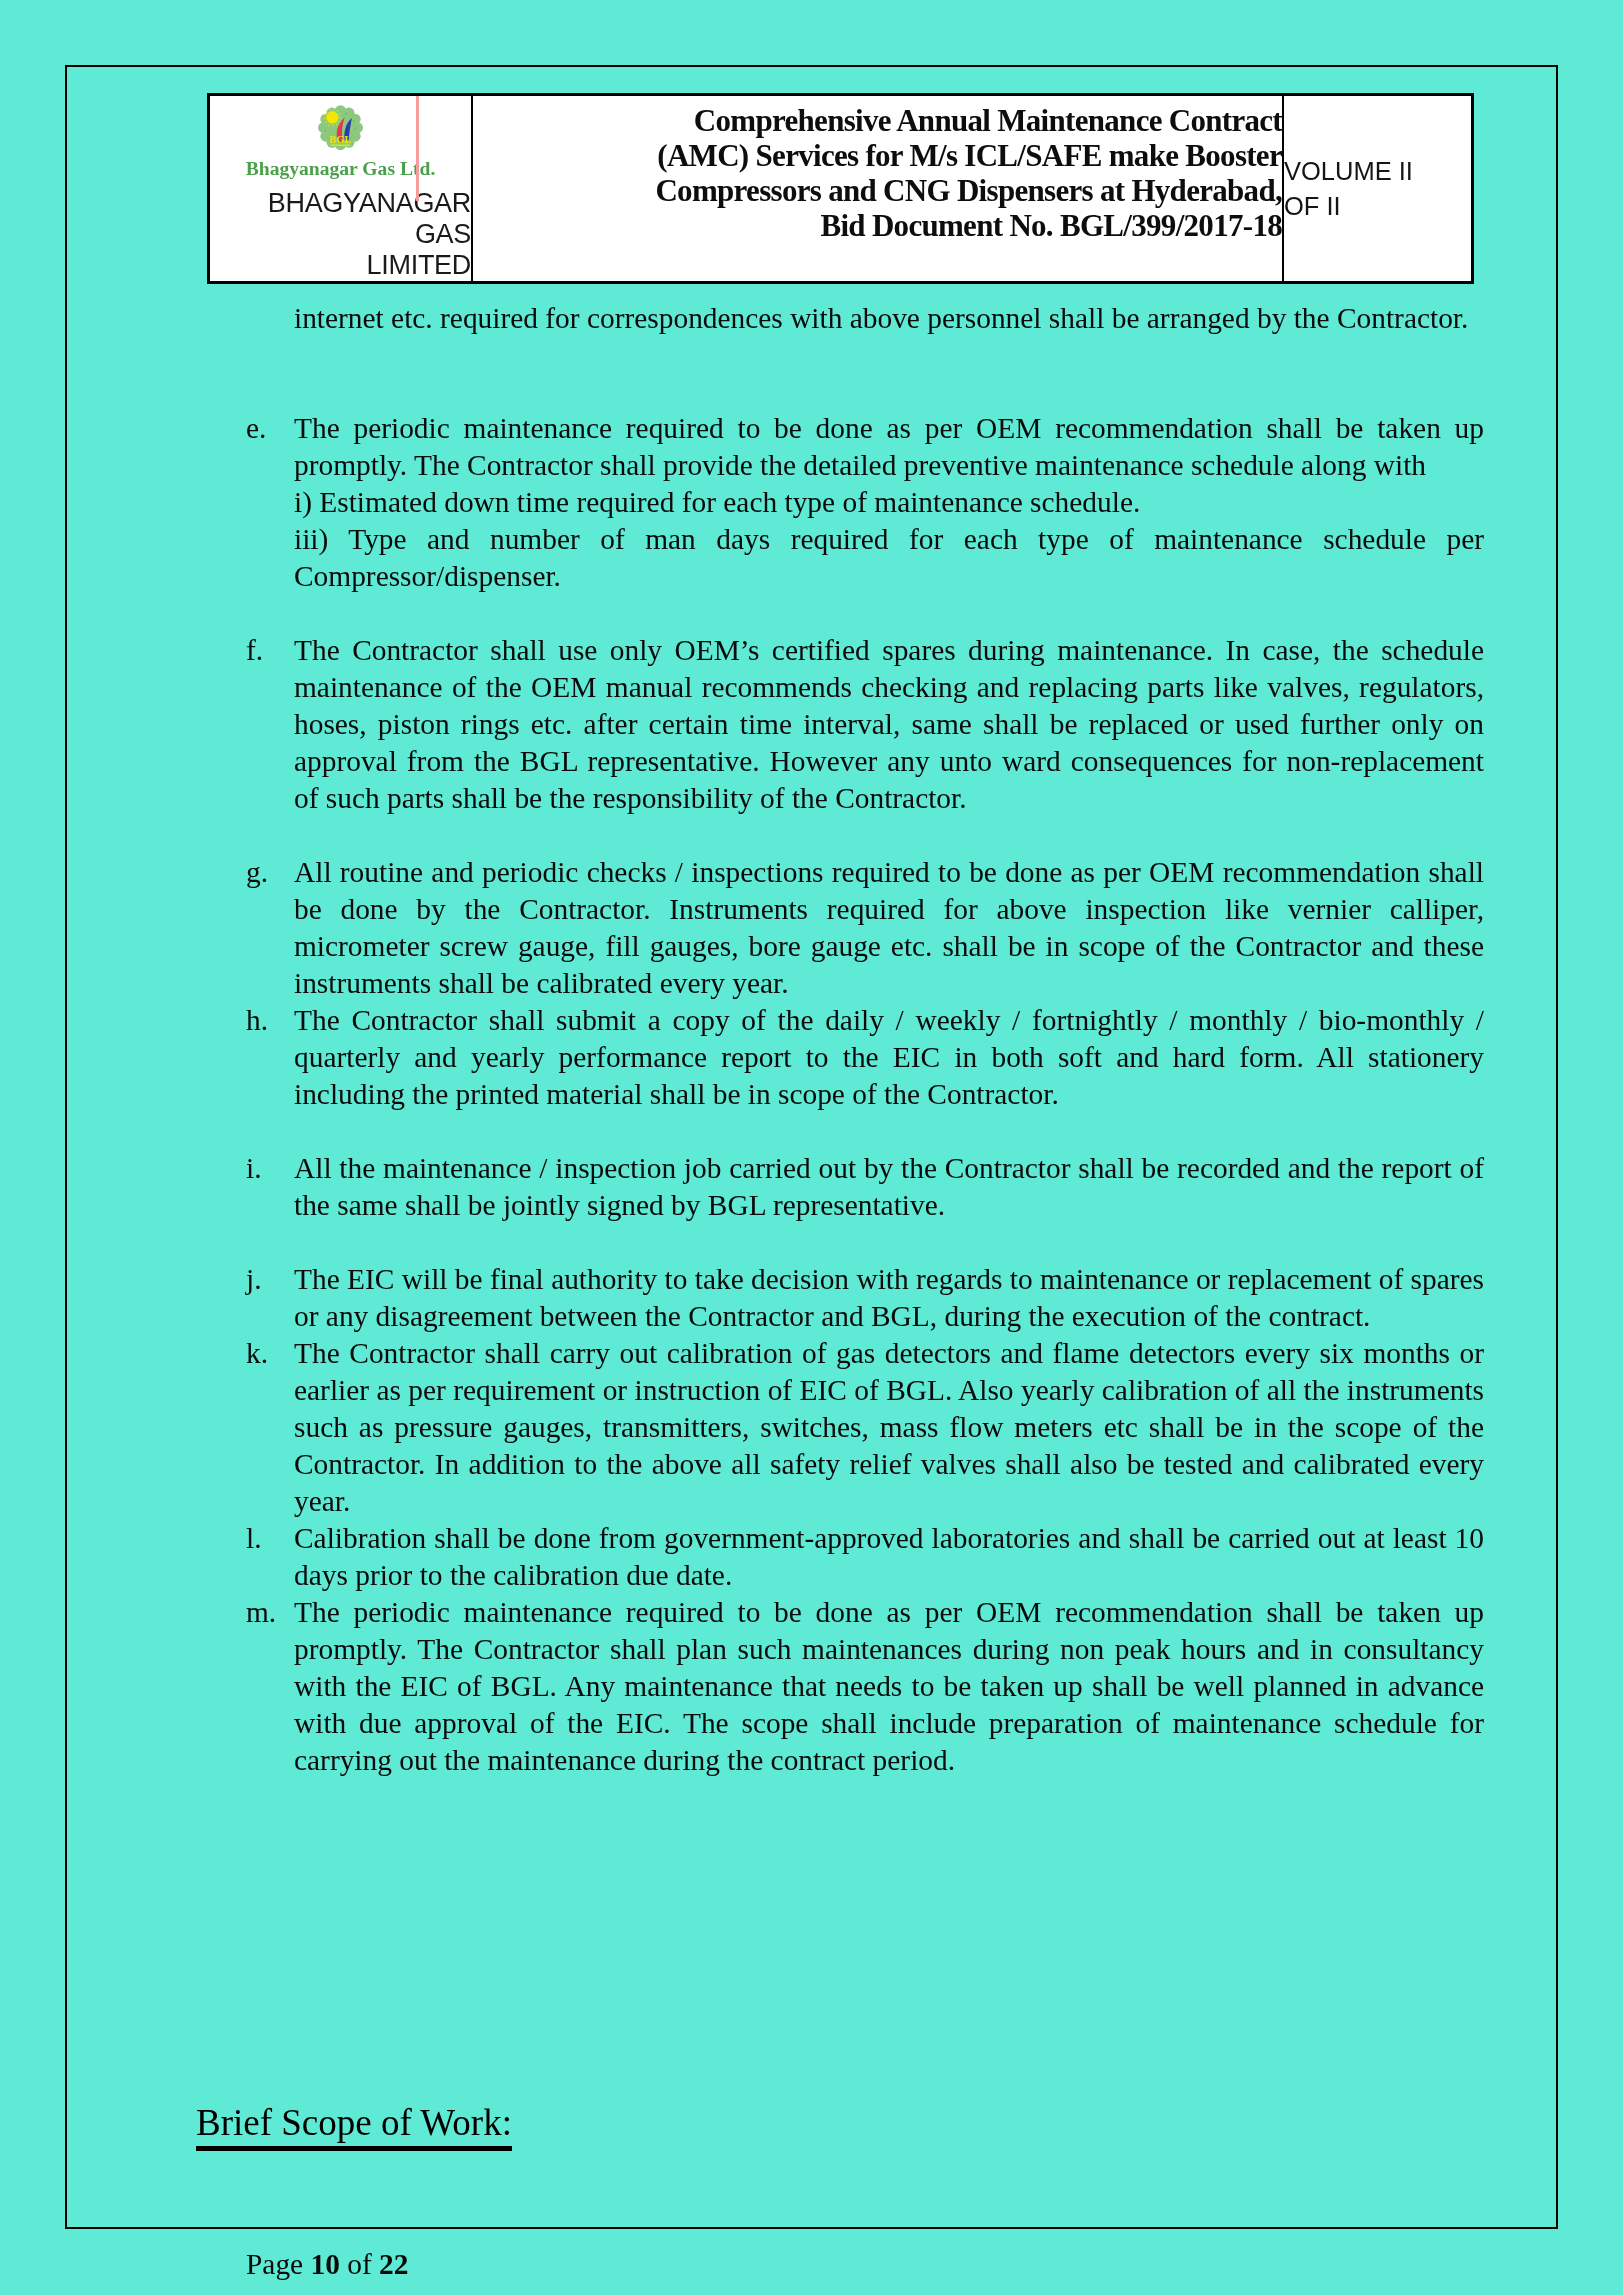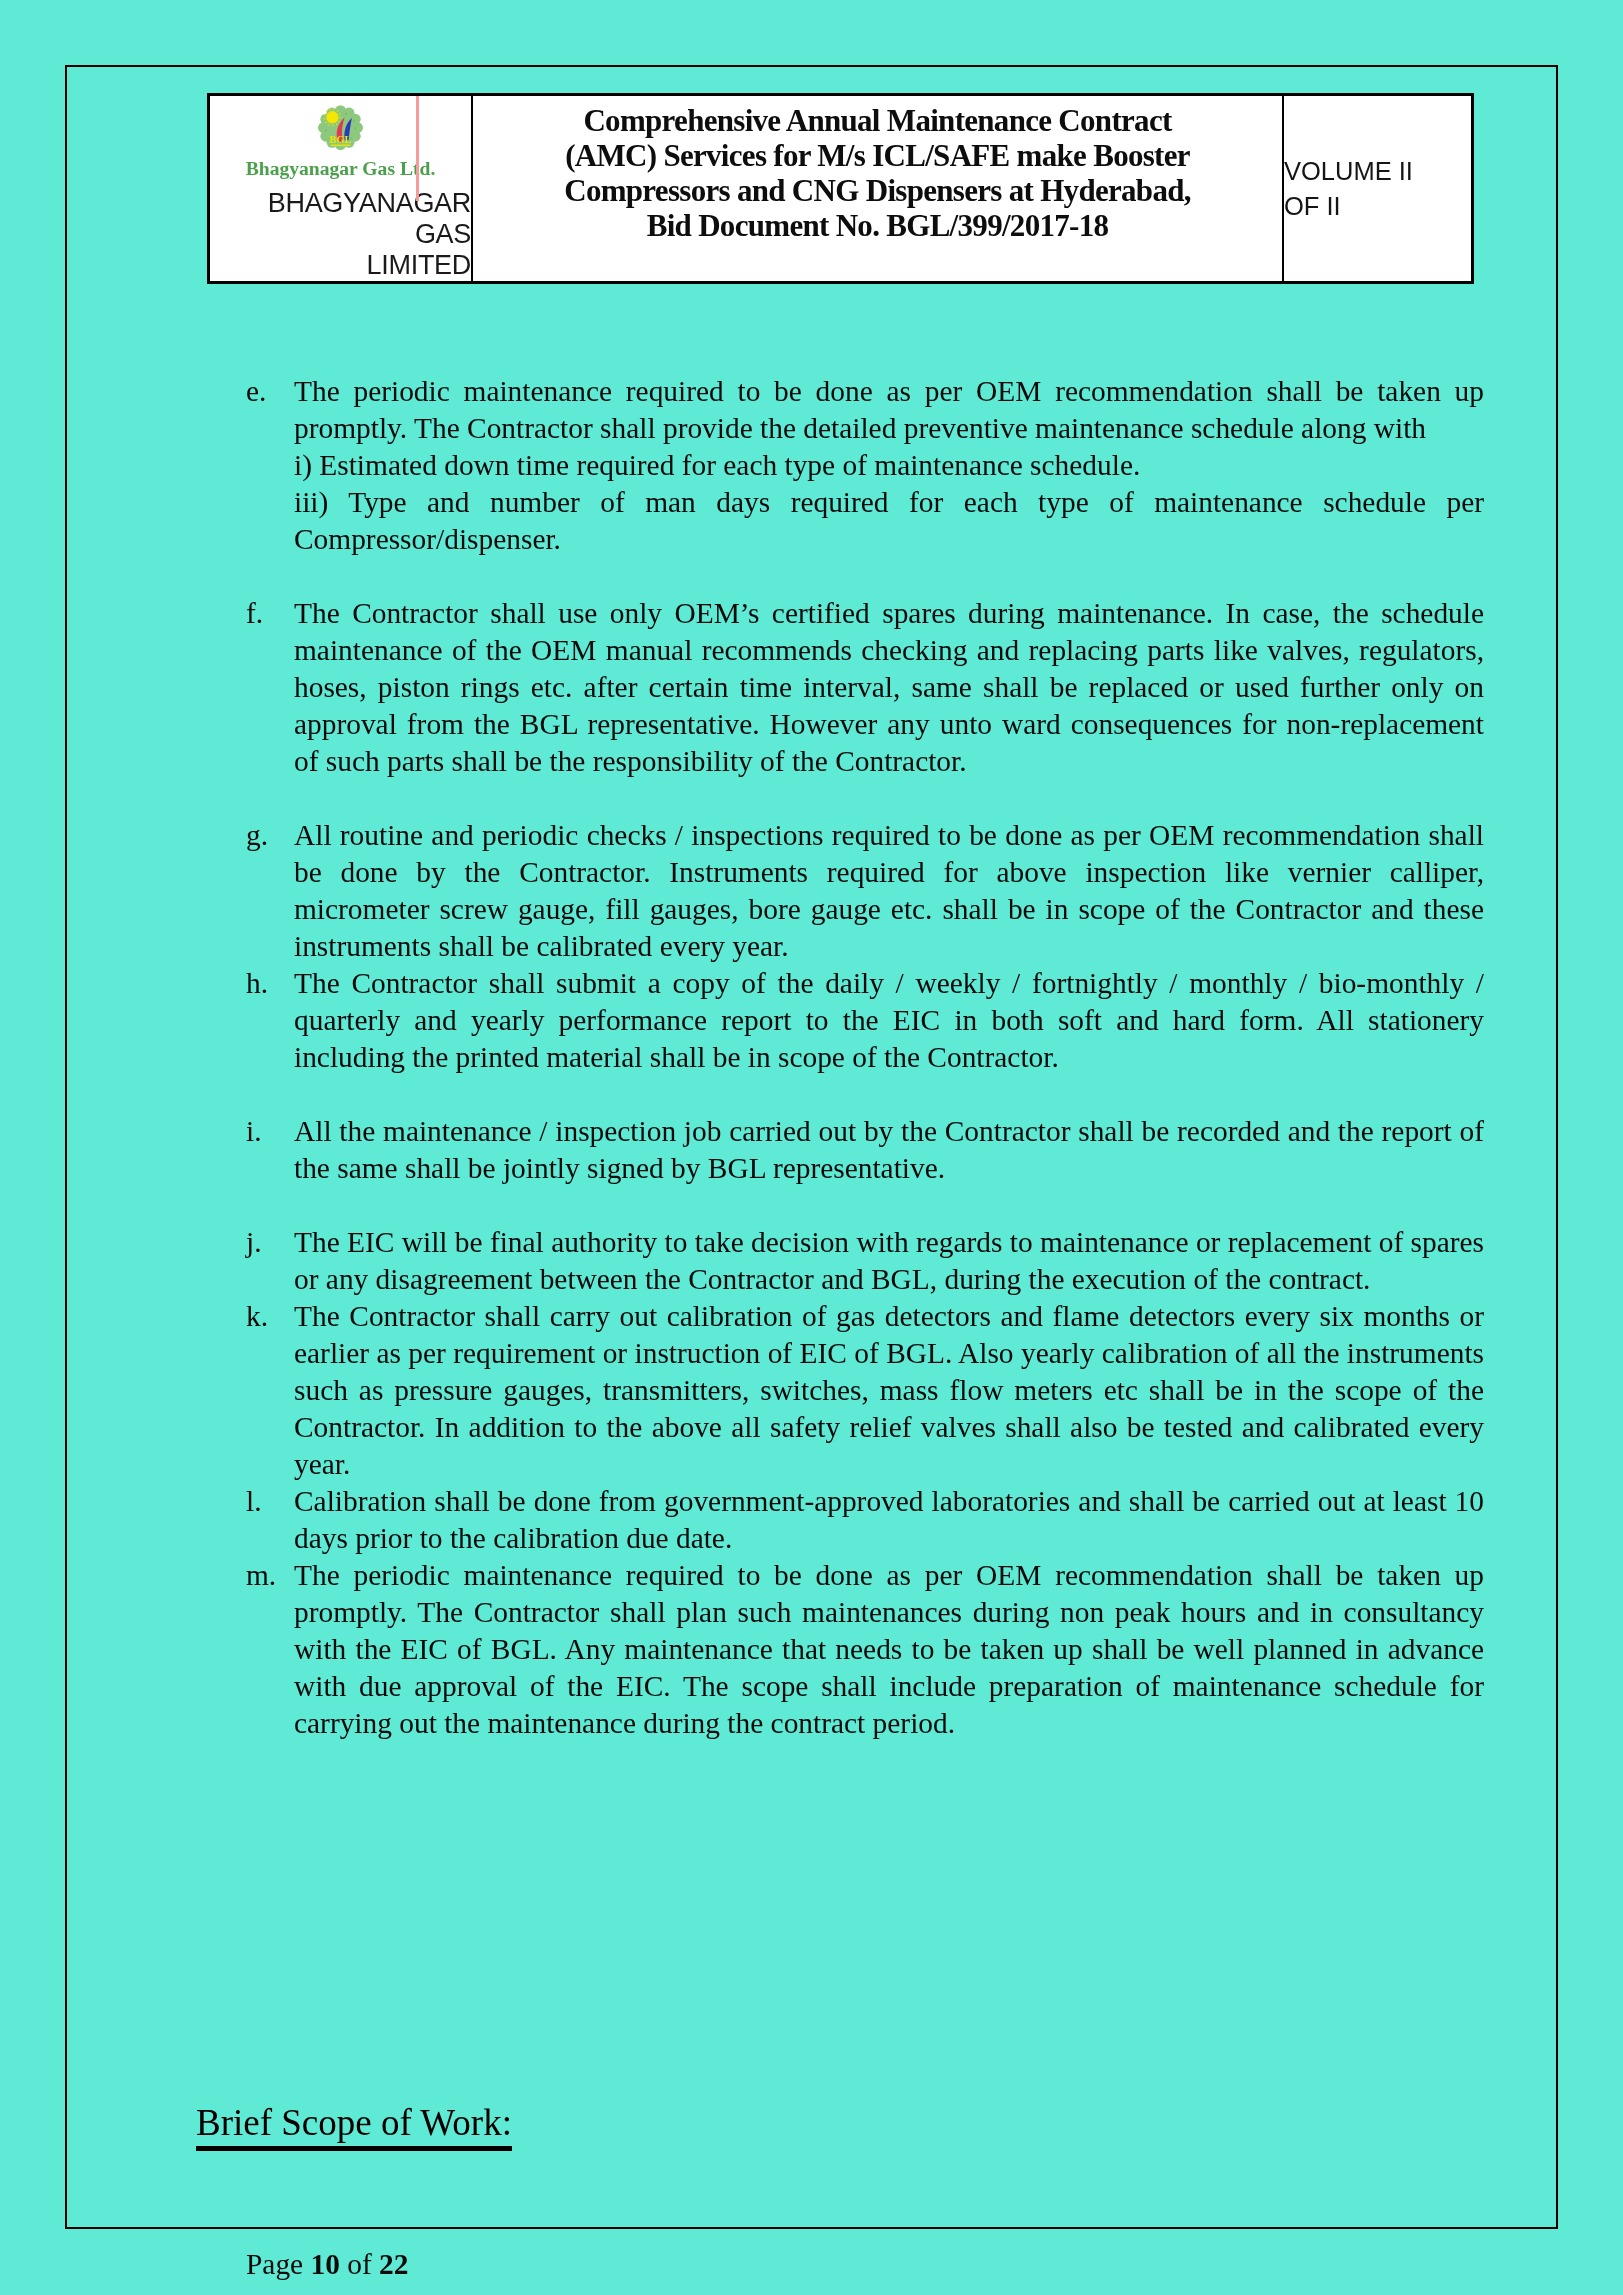--- a/index.html
+++ b/index.html
@@ -11,21 +11,21 @@
   .outer-border { position: absolute; left: 65px; top: 65px; width: 1493px; height: 2164px; border: 2.6px solid #000; }
 
   
   .header-table { position: absolute; left: 207px; top: 93px; width: 1267px; height: 191px; border: 3.3px solid #000; display: flex; background: #fff; }
   .logo-cell { width: 263px; border-right: 2.6px solid #000; position: relative; display: flex; flex-direction: column; align-items: center; padding-top: 5.2px; }
   .logo-divider { position: absolute; left: 206px; top: 0; width: 2.6px; height: 105px; background: #f59c9c; }
   .logo-svg { width: 111px; height: 116px; display: block; }
   .logo-caption { font-family: "Liberation Serif", serif; font-weight: bold; color: #4ba04b; font-size: 19.6px; line-height: 21px; margin-top: -1.3px; }
   .company-name { margin-top: 9.2px; text-align: right; font-family: "Liberation Sans", sans-serif; font-size: 27px; line-height: 31px; color: #1a1a1a; letter-spacing: -0.3px; padding-left: 13px; }
 
-  .title-cell { flex: 1; border-right: 2.6px solid #000; text-align: center; padding-top: 6.5px; }
+  .title-cell { flex: 1; border-right: 2.6px solid #000; text-align: right; padding-top: 6.5px; }
   .title-line { font-weight: bold; font-size: 31px; line-height: 35px; letter-spacing: -0.7px; color: #0d0d0d; }
 
   .volume-cell { width: 187px; display: flex; flex-direction: column; justify-content: center; font-family: "Liberation Sans", sans-serif; font-size: 25.5px; line-height: 35px; color: #151515; }
 
   
   .doc-body { position: absolute; left: 246px; top: 300px; width: 1238px; font-size: 29.4px; line-height: 37px; color: #0b0b0b; }
   .intro-par { margin-left: 48px; text-align: justify; }
   .list-item { display: flex; }
   .gap-1 { margin-top: 37px; }
   .gap-2 { margin-top: 73px; }
@@ -89,20 +89,21 @@
     </div>
 
     <div class="volume-cell">
       <div>VOLUME II</div>
       <div>OF II</div>
     </div>
   </div>
 
   <div class="doc-body">
 
+    <div class="intro-par">internet etc. required for correspondences with above personnel shall be arranged by the Contractor.</div>
 
     <div class="list-item gap-2">
       <div class="item-label">e.</div>
       <div class="item-text">
         <div class="sub-item">The periodic maintenance required to be done as per OEM recommendation shall be taken up promptly. The Contractor shall provide the detailed preventive maintenance schedule along with</div>
         <div class="sub-item">i) Estimated down time required for each type of maintenance schedule.</div>
         <div class="sub-item">iii) Type and number of man days required for each type of maintenance schedule per Compressor/dispenser.</div>
       </div>
     </div>
 

